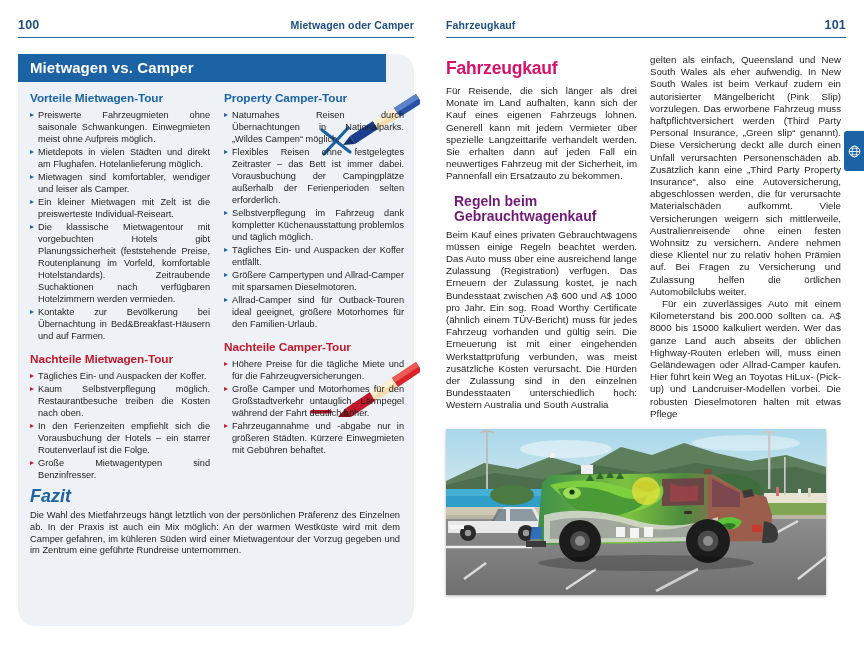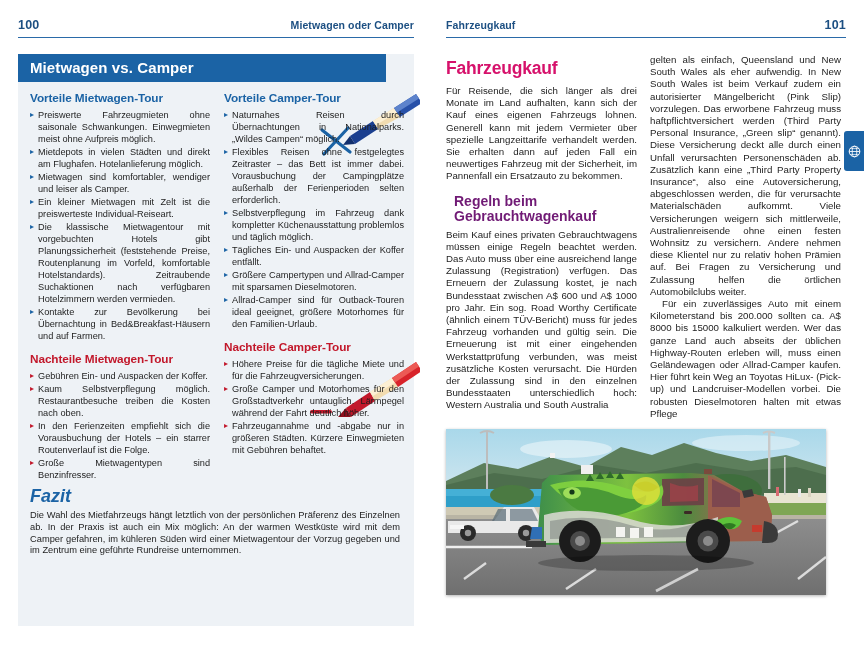--- a/index.html
+++ b/index.html
@@ -33,20 +33,21 @@
     font-size: 10.5px; font-weight: bold; color: #1c4f82; letter-spacing: .1px;
   }
 
   
   .infobox {
     position: relative;
     background: #eef2f6;
     padding: 0 0 10px 0;
     width: 396px;
     min-height: 572px;
+    border-radius: 17px;
   }
   .box-title-bar {
     background: #1b63a5;
     color: #fff;
     font-size: 15px;
     font-weight: bold;
     letter-spacing: .1px;
     padding: 5px 10px 6px 12px;
     width: 368px;
     margin-left: 0;
@@ -185,29 +186,29 @@
           <ul class="bullets blue">
             <li>Preiswerte Fahrzeugmieten ohne saisonale Schwankungen. Einwegmieten meist ohne Aufpreis möglich.</li>
             <li>Mietdepots in vielen Städten und direkt am Flughafen. Hotelanlieferung möglich.</li>
             <li>Mietwagen sind komfortabler, wendiger und leiser als Camper.</li>
             <li>Ein kleiner Mietwagen mit Zelt ist die preiswerteste Individual-Reiseart.</li>
             <li>Die klassische Mietwagentour mit vorgebuchten Hotels gibt Planungssicherheit (feststehende Preise, Routenplanung im Vorfeld, komfortable Hotelstandards). Zeitraubende Suchaktionen nach verfügbaren Hotelzimmern werden vermieden.</li>
             <li>Kontakte zur Bevölkerung bei Übernachtung in Bed&amp;Breakfast-Häusern und auf Farmen.</li>
           </ul>
           <h3 class="sub-red">Nachteile Mietwagen-Tour</h3>
           <ul class="bullets red">
-            <li>Gebühren Ein- und Auspacken der Koffer.</li>
+            <li>Tägliches Ein- und Auspacken der Koffer.</li>
             <li>Kaum Selbstverpflegung möglich. Restaurantbesuche treiben die Kosten nach oben.</li>
             <li>In den Ferienzeiten empfiehlt sich die Vorausbuchung der Hotels – ein starrer Routenverlauf ist die Folge.</li>
             <li>Große Mietwagentypen sind Benzinfresser.</li>
           </ul>
         </div>
 
         <div class="col">
-          <h3 class="sub-blue">Vorteile Camper-Tour</h3>
+          <h3 class="sub-blue">Property Camper-Tour</h3>
           <ul class="bullets blue">
             <li>Naturnahes Reisen durch Übernachtungen in Nationalparks. „Wildes Campen“ möglich.</li>
             <li>Flexibles Reisen ohne festgelegtes Zeitraster – das Bett ist immer dabei. Vorausbuchung der Campingplätze außerhalb der Ferienperioden selten erforderlich.</li>
             <li>Selbstverpflegung im Fahrzeug dank kompletter Küchenausstattung problemlos und täglich möglich.</li>
             <li>Tägliches Ein- und Auspacken der Koffer entfällt.</li>
             <li>Größere Campertypen und Allrad-Camper mit sparsamen Dieselmotoren.</li>
             <li>Allrad-Camper sind für Outback-Touren ideal geeignet, größere Motorhomes für den Familien-Urlaub.</li>
           </ul>
           <h3 class="sub-red" style="">Nachteile Camper-Tour</h3>
           <ul class="bullets red">

